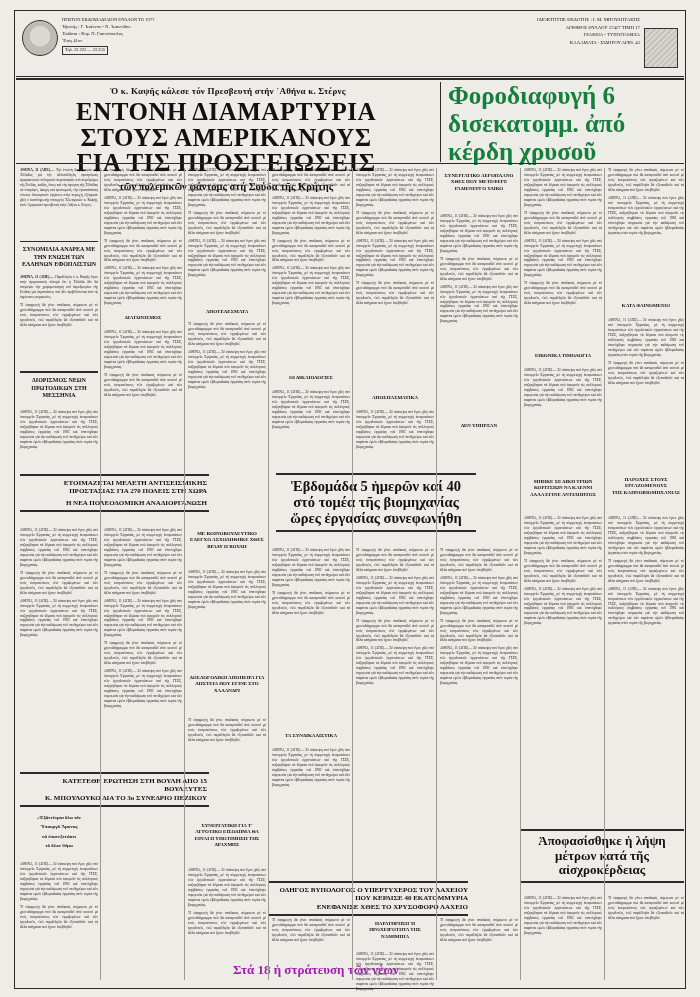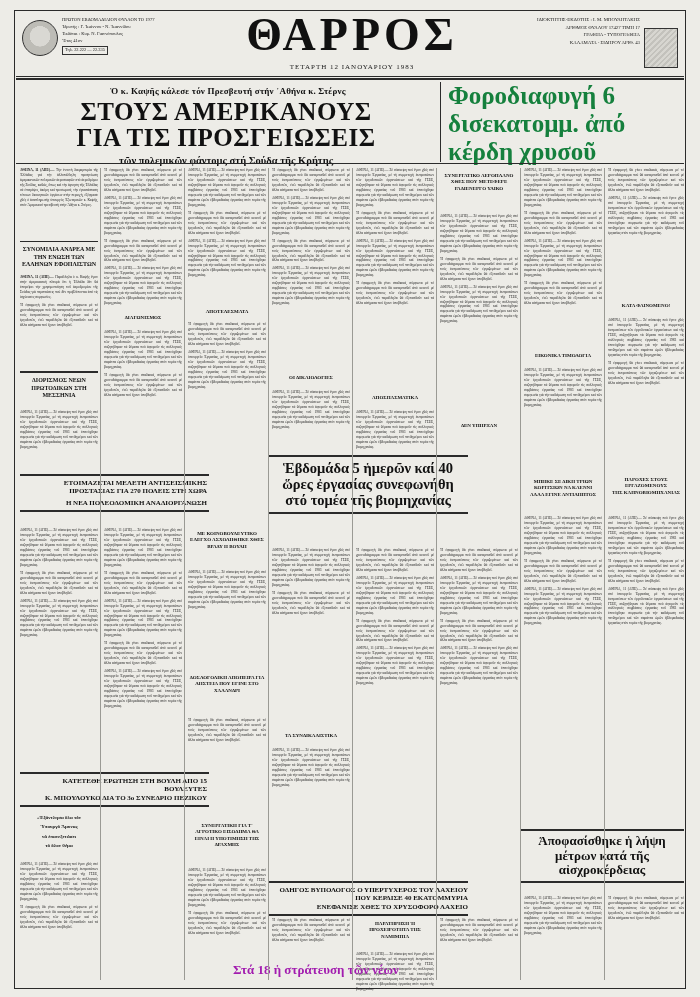--- a/index.html
+++ b/index.html
@@ -93,41 +93,38 @@
       <div class="emblem"></div>
       <div class="lines">
         <div>ΠΡΩΤΟΝ ΕΒΔΟΜΑΔΙΑΙΟΝ ΦΥΛΛΟΝ ΤΟ 1977</div>
         <div>Ἱδρυτής : Γ. Ἰωάννου - Ν. Ἰωαννίδου</div>
         <div>Ἐκδόται : Κυρ. Ν. Γιαννόπουλος</div>
         <div>Ἔτος 41ον</div>
         <div class="boxline">Τηλ. 22.222 — 22.335</div>
       </div>
     </div>
 
-    <div class="title-wrap">
-      <div class="paper-title">ΘΑΡΡΟΣ</div>
-      <div class="paper-date">ΤΕΤΑΡΤΗ 12 ΙΑΝΟΥΑΡΙΟΥ 1983</div>
-    </div>
 
     <div class="mh-right">
       <div class="shield"></div>
       <div class="rtext">
         <div>ΙΔΙΟΚΤΗΤΗΣ-ΕΚΔΟΤΗΣ : Ι. Μ. ΜΠΟΥΛΗΤΑΚΗΣ</div>
         <div>ΑΡΙΘΜΟΣ ΦΥΛΛΟΥ 17427 ΤΙΜΗ 17</div>
         <div>ΓΡΑΦΕΙΑ - ΤΥΠΟΓΡΑΦΕΙΑ</div>
         <div>ΚΑΛΑΜΑΤΑ - ΣΙΔΗΡΟΥ ΑΡΙΘ. 43</div>
       </div>
     </div>
   </div>
   <div class="rule-top"></div>
   <div class="rule-top2"></div>
 
   <div class="head-zone">
     <div style="width:424px;">
       <div class="kicker">Ὁ κ. Καψῆς κάλεσε τόν Πρεσβευτή στήν ᾽Αθήνα κ. Στέρνς</div>
+      <div class="main-head">ΕΝΤΟΝΗ ΔΙΑΜΑΡΤΥΡΙΑ</div>
       <div class="main-head">ΣΤΟΥΣ ΑΜΕΡΙΚΑΝΟΥΣ</div>
       <div class="main-head">ΓΙΑ ΤΙΣ ΠΡΟΣΓΕΙΩΣΕΙΣ</div>
       <div class="sub-head">τῶν πολεμικῶν φάντομς στή Σούδα τῆς Κρήτης</div>
     </div>
     <div class="gold-head">
       <div>Φοροδιαφυγή 6</div>
       <div>δισεκατομμ. ἀπό</div>
       <div>κέρδη χρυσοῦ</div>
     </div>
   </div>
@@ -230,25 +227,25 @@
     <p>Ἡ ἐφαρμογή θά γίνει σταδιακά, σύμφωνα μέ τό χρονοδιάγραμμα πού θά καταρτισθεῖ ἀπό κοινοῦ μέ τούς ἐκπροσώπους τῶν ἐργαζομένων καί τῶν ἐργοδοτῶν, ἐνῶ παράλληλα θά ἐξετασθοῦν καί τά ἄλλα αἰτήματα πού ἔχουν ὑποβληθεῖ.</p>
     <p>ΑΘΗΝΑ, 11 (ΑΠΕ).— Σέ σύσκεψη πού ἔγινε χθές στό ὑπουργεῖο Ἐργασίας, μέ τή συμμετοχή ἐκπροσώπων τῶν ἐργοδοτικῶν ὀργανώσεων καί τῆς ΓΣΕΕ, συζητήθηκαν τά θέματα πού ἀφοροῦν τίς συλλογικές συμβάσεις ἐργασίας τοῦ 1983 καί ἐπιτεύχθηκε συμφωνία γιά τήν καθιέρωση τοῦ πενθημέρου καί τῶν σαράντα ὡρῶν ἑβδομαδιαίας ἐργασίας στόν τομέα τῆς βιομηχανίας.</p>
     <p>Ἡ ἐφαρμογή θά γίνει σταδιακά, σύμφωνα μέ τό χρονοδιάγραμμα πού θά καταρτισθεῖ ἀπό κοινοῦ μέ τούς ἐκπροσώπους τῶν ἐργαζομένων καί τῶν ἐργοδοτῶν, ἐνῶ παράλληλα θά ἐξετασθοῦν καί τά ἄλλα αἰτήματα πού ἔχουν ὑποβληθεῖ.</p>
     <p>ΑΘΗΝΑ, 11 (ΑΠΕ).— Σέ σύσκεψη πού ἔγινε χθές στό ὑπουργεῖο Ἐργασίας, μέ τή συμμετοχή ἐκπροσώπων τῶν ἐργοδοτικῶν ὀργανώσεων καί τῆς ΓΣΕΕ, συζητήθηκαν τά θέματα πού ἀφοροῦν τίς συλλογικές συμβάσεις ἐργασίας τοῦ 1983 καί ἐπιτεύχθηκε συμφωνία γιά τήν καθιέρωση τοῦ πενθημέρου καί τῶν σαράντα ὡρῶν ἑβδομαδιαίας ἐργασίας στόν τομέα τῆς βιομηχανίας.</p>
   </div>
   <div class="chead sm" style="position:absolute;left:272px;top:372px;width:78px;">ΟΙ ΔΙΚΑΙΟΛΟΓΙΕΣ</div>
   <div class="col" style="left:272px;top:390px;width:78px;height:80px;">
     <p>ΑΘΗΝΑ, 11 (ΑΠΕ).— Σέ σύσκεψη πού ἔγινε χθές στό ὑπουργεῖο Ἐργασίας, μέ τή συμμετοχή ἐκπροσώπων τῶν ἐργοδοτικῶν ὀργανώσεων καί τῆς ΓΣΕΕ, συζητήθηκαν τά θέματα πού ἀφοροῦν τίς συλλογικές συμβάσεις ἐργασίας τοῦ 1983 καί ἐπιτεύχθηκε συμφωνία γιά τήν καθιέρωση τοῦ πενθημέρου καί τῶν σαράντα ὡρῶν ἑβδομαδιαίας ἐργασίας στόν τομέα τῆς βιομηχανίας.</p>
   </div>
 
-  <div style="position:absolute;left:268px;top:452px;width:200px;">
+  <div style="position:absolute;left:268px;top:470px;width:200px;padding-left:8px;">
     <div class="hr2"></div>
     <div class="mid-head">Ἑβδομάδα 5 ἡμερῶν καί 40</div>
+    <div class="mid-head">στό τομέα τῆς βιομηχανίας</div>
     <div class="mid-head">ὥρες ἐργασίας συνεφωνήθη</div>
-    <div class="mid-head">στό τομέα τῆς βιομηχανίας</div>
     <div class="hr2"></div>
   </div>
 
   <div class="col" style="left:272px;top:548px;width:78px;height:180px;">
     <p>ΑΘΗΝΑ, 11 (ΑΠΕ).— Σέ σύσκεψη πού ἔγινε χθές στό ὑπουργεῖο Ἐργασίας, μέ τή συμμετοχή ἐκπροσώπων τῶν ἐργοδοτικῶν ὀργανώσεων καί τῆς ΓΣΕΕ, συζητήθηκαν τά θέματα πού ἀφοροῦν τίς συλλογικές συμβάσεις ἐργασίας τοῦ 1983 καί ἐπιτεύχθηκε συμφωνία γιά τήν καθιέρωση τοῦ πενθημέρου καί τῶν σαράντα ὡρῶν ἑβδομαδιαίας ἐργασίας στόν τομέα τῆς βιομηχανίας.</p>
     <p>Ἡ ἐφαρμογή θά γίνει σταδιακά, σύμφωνα μέ τό χρονοδιάγραμμα πού θά καταρτισθεῖ ἀπό κοινοῦ μέ τούς ἐκπροσώπους τῶν ἐργαζομένων καί τῶν ἐργοδοτῶν, ἐνῶ παράλληλα θά ἐξετασθοῦν καί τά ἄλλα αἰτήματα πού ἔχουν ὑποβληθεῖ.</p>
   </div>
   <div class="chead sm" style="position:absolute;left:272px;top:730px;width:78px;">ΤΑ ΣΥΝΔΙΚΑΛΙΣΤΙΚΑ</div>
   <div class="col" style="left:272px;top:748px;width:78px;height:126px;">
     <p>ΑΘΗΝΑ, 11 (ΑΠΕ).— Σέ σύσκεψη πού ἔγινε χθές στό ὑπουργεῖο Ἐργασίας, μέ τή συμμετοχή ἐκπροσώπων τῶν ἐργοδοτικῶν ὀργανώσεων καί τῆς ΓΣΕΕ, συζητήθηκαν τά θέματα πού ἀφοροῦν τίς συλλογικές συμβάσεις ἐργασίας τοῦ 1983 καί ἐπιτεύχθηκε συμφωνία γιά τήν καθιέρωση τοῦ πενθημέρου καί τῶν σαράντα ὡρῶν ἑβδομαδιαίας ἐργασίας στόν τομέα τῆς βιομηχανίας.</p>

